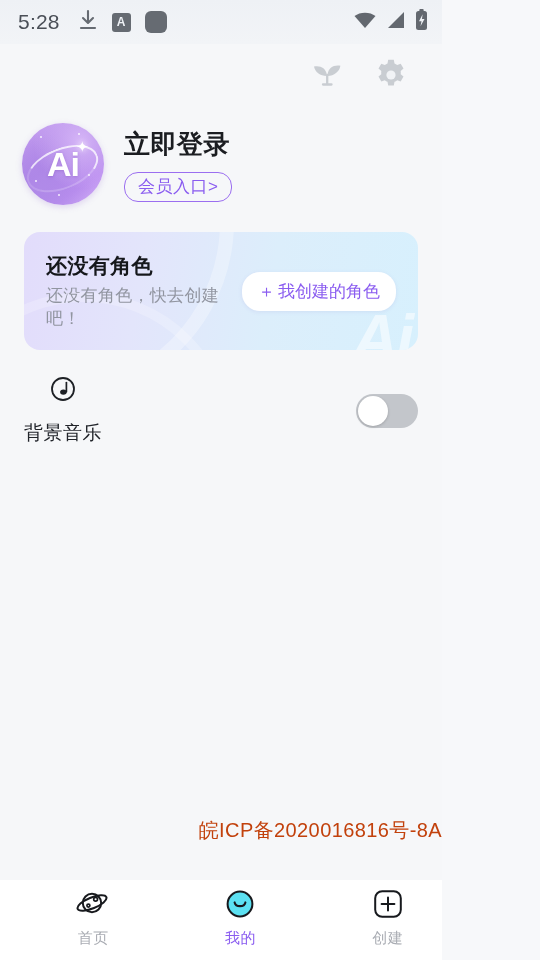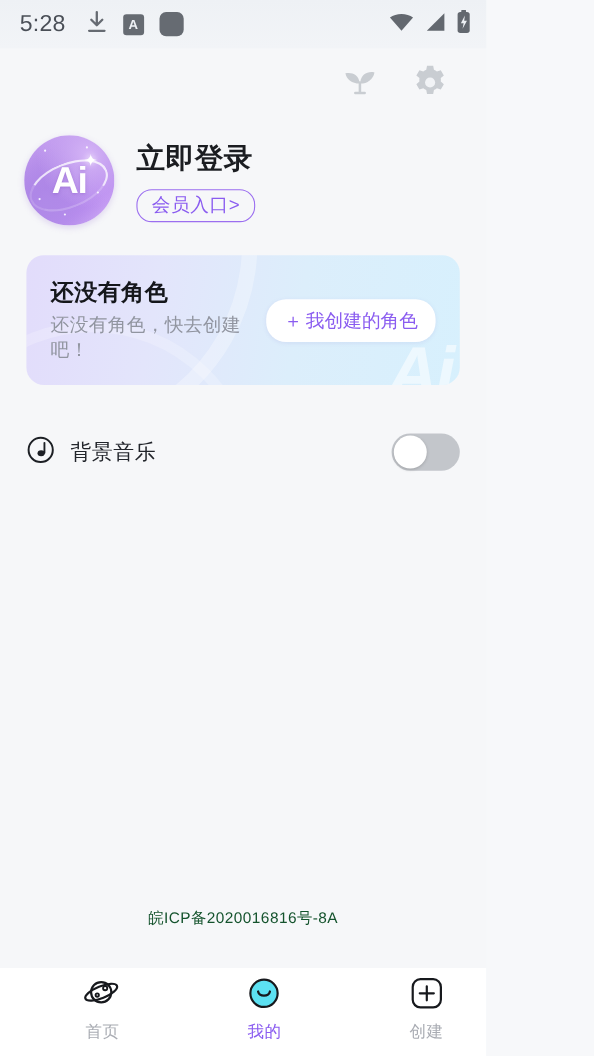--- a/index.html
+++ b/index.html
@@ -160,44 +160,44 @@
   }
   .create-btn .plus { font-size:17px; line-height:1; }
 
   
   .settings { padding:0 24px; }
   .row {
     height:74px;
     display:flex; align-items:center;
     margin-top:24px;
   }
-  .row-left { display:flex; align-items:center; gap:14px; }
+  .row-left { display:flex; align-items:center; gap:14px;flex-direction:column; }
   .row-label { font-size:19px; color:#22252b; letter-spacing:.5px; }
   .toggle {
     margin-left:auto;
     width:62px; height:34px;
     border-radius:17px;
     background:#c3c6cb;
     position:relative;
     cursor:pointer;
     transition:background .15s;
   }
   .toggle .knob {
     position:absolute; top:2px; left:2px;
     width:30px; height:30px; border-radius:50%;
     background:#fff;
     box-shadow:0 1px 3px rgba(0,0,0,.18);
   }
 
   
   .spacer { flex:1 1 auto; }
   .icp {
-    text-align:center;
-    font-size:14px;
-    color:#14532d;
+    text-align:right;
+    font-size:20px;
+    color:#c2410c;
     letter-spacing:.4px;
     padding-bottom:36px;
   }
 
   
   .tabbar {
     flex:0 0 80px; height:80px;
     background:#ffffff;
     display:flex; align-items:center;
     padding-bottom:4px;

